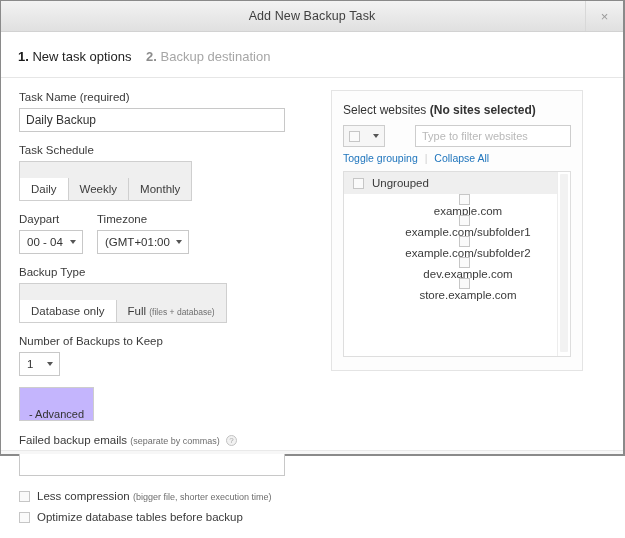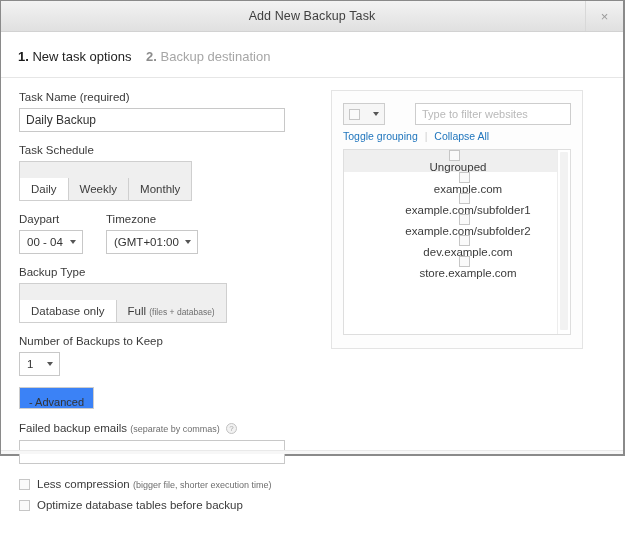--- a/index.html
+++ b/index.html
@@ -121,21 +121,21 @@
     background: #efefef;
     cursor: pointer;
     white-space: nowrap;
     margin-top: 16px;
   }
   .seg-btn:last-child { border-right: none; }
   .seg-btn.on { background: #ffffff; }
   .seg-btn .tiny { font-size: 8.5px; color: #6f6f6f; }
 
   
-  .inline-row { display: flex; gap: 23px; }
+  .inline-row { display: flex; gap: 14px; }
   .sel {
     position: relative;
     display: inline-flex;
     align-items: center;
     height: 24px;
     border: 1px solid #c8c8c8;
     background: #fff;
     padding: 0 18px 0 7px;
     font-size: 11.5px;
     color: #333;
@@ -152,23 +152,23 @@
     border-top: 4px solid #555;
   }
   .sel.w-daypart { width: 64px; }
   .sel.w-tz { width: 92px; overflow: hidden; }
   .sel.w-keep { width: 41px; }
 
   .adv-btn {
     display: inline-block;
     height: 22px;
     line-height: 20px;
-    padding: 4px 9px;
+    padding: 16px 9px;
     border: 1px solid #cdcdcd;
-    background: #3b82f6;
+    background: #c4b5fd;
     font-size: 11px;
     color: #333;
     cursor: pointer;
   }
 
   
   .help {
     display: inline-block;
     width: 11px; height: 11px;
     border-radius: 50%;
@@ -269,21 +269,20 @@
   }
   .grp-header {
     display: flex;
     align-items: center;
     height: 22px;
     background: #efefef;
     padding: 0 7px 0 9px;
     font-size: 11.5px;
     color: #3a3a3a;
     cursor: pointer;
-    flex-direction: column;
   }
   .grp-header .cb { margin-right: 8px; margin-top: 0; }
   .grp-header .grp-caret {
     margin-left: auto;
     width: 0; height: 0;
     border-left: 3.5px solid transparent;
     border-right: 3.5px solid transparent;
     border-top: 4px solid #555;
   }
   .site-row {
@@ -424,20 +423,23 @@
           <span class="cb"></span>
           <span>Optimize database tables before backup</span>
         </div>
       </div>
 
     </div>
 
     <div class="right-col">
       <div class="sites-panel">
 
+        <div class="sites-title">
+          <span class="lead">Select websites </span><span>(No sites selected)</span>
+        </div>
 
         <div class="filter-row">
           <div class="cb-drop">
             <span class="cb"></span>
             <span class="caret"></span>
           </div>
           <input class="filter-input" type="text" placeholder="Type to filter websites" style="">
         </div>
 
         <div class="links-row">

